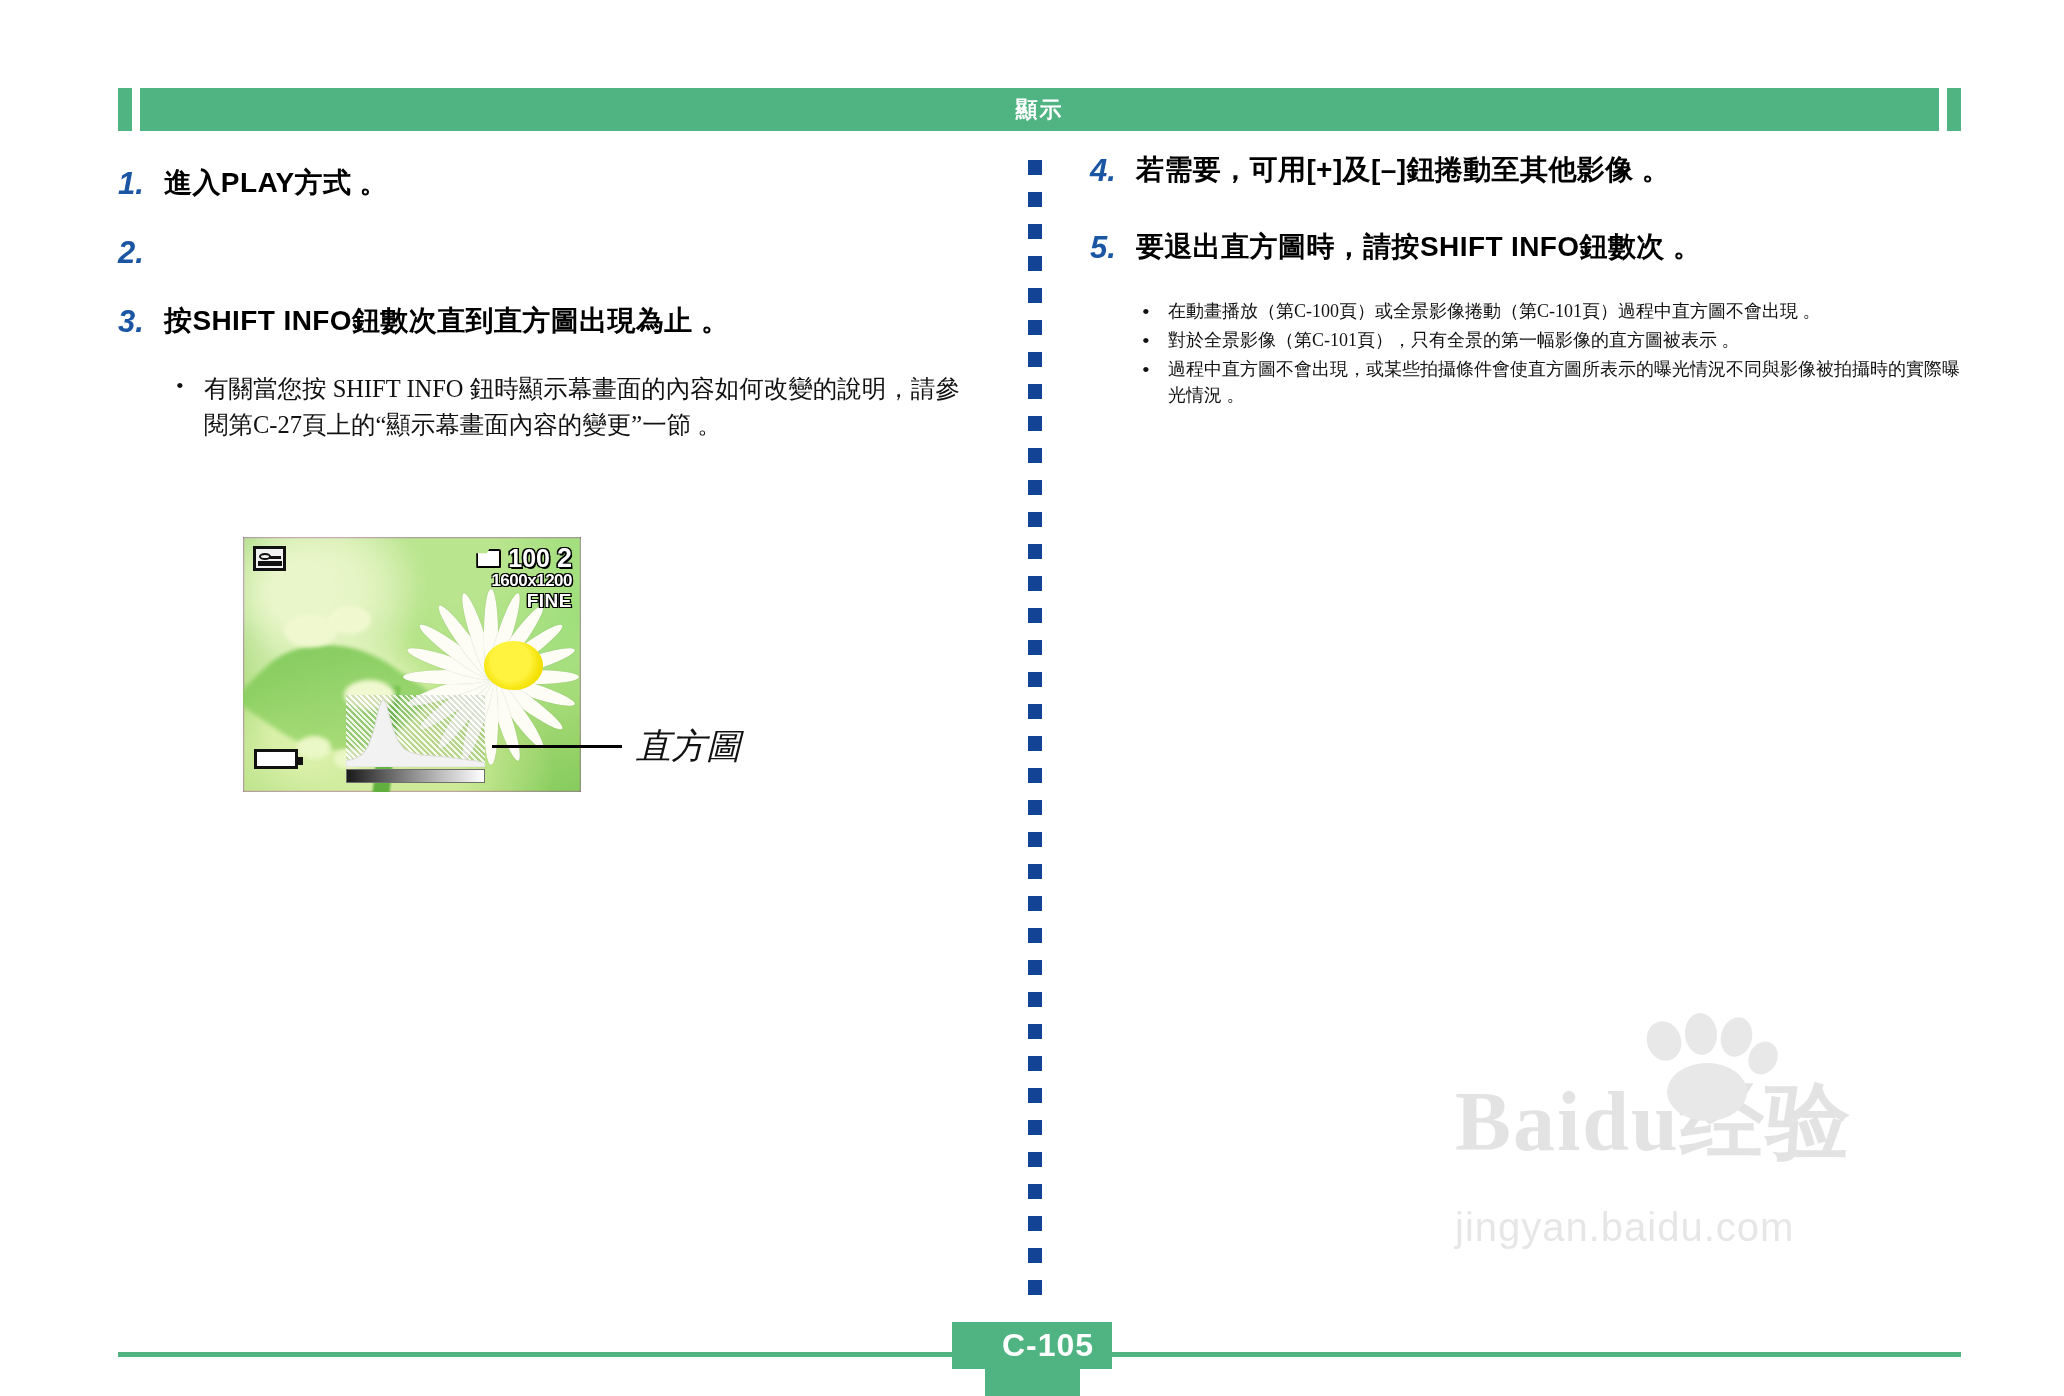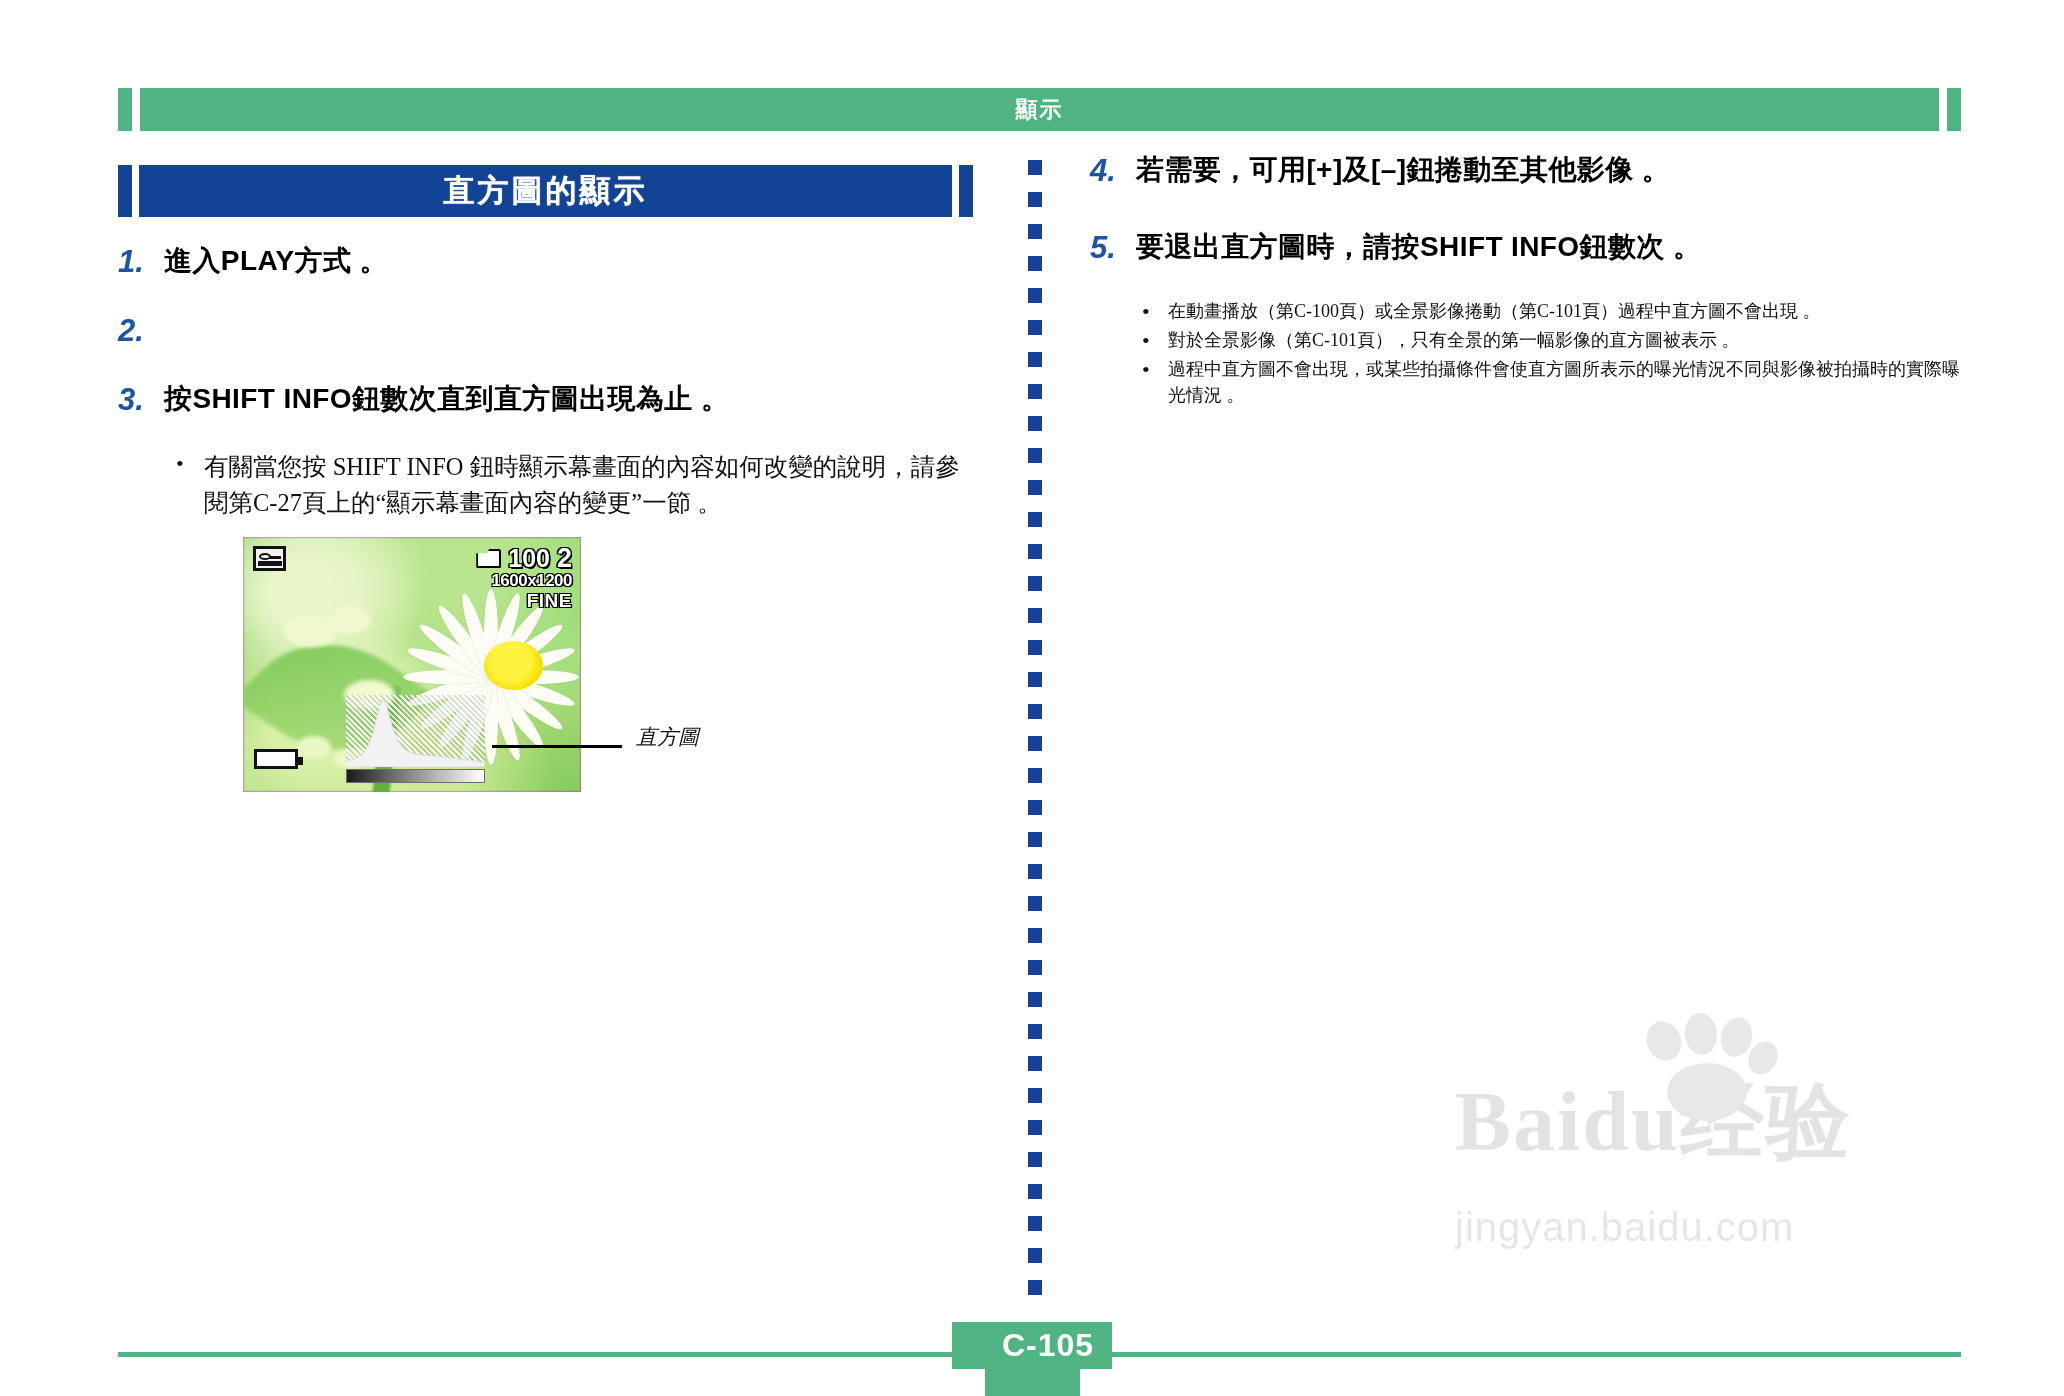--- a/index.html
+++ b/index.html
@@ -212,21 +212,21 @@
     background:linear-gradient(90deg,#1a1a1a 0%, #6b6b6b 33%, #b8b8b8 66%, #ffffff 100%);
     border:1px solid #6e6e6e;
   }
 
   
   #callout-line {
     position:absolute; left:492px; top:745px; width:130px; height:3px; background:#000;
   }
   #callout-label {
     position:absolute; left:636px; top:723px;
-    font-size:21px; font-style:italic; color:#111;
+    font-size:35px; font-style:italic; color:#111;
     font-family:Liberation Sans, sans-serif;
   }
 
   
   #footer-rule {
     position:absolute; left:118px; top:1352px; width:1843px; height:5px; background:#4fb482;
   }
   #page-badge {
     position:absolute; left:952px; top:1322px; width:160px; height:47px;
     background:#4fb482; color:#fff;
@@ -302,27 +302,20 @@
     <i></i>
     <i></i>
     <i></i>
     <i></i>
     <i></i>
     <i></i>
   </div>
 
 <div id="col-left">
 
-  <div id="section-title-bar">
-    <div class="st-tick"></div>
-    <div class="st-gap"></div>
-    <div class="st-main">直方圖的顯示</div>
-    <div class="st-gap"></div>
-    <div class="st-tick"></div>
-  </div>
 
 
   <div class="step">
     <div class="step-num">1.</div>
     <div class="step-txt">進入PLAY方式 。</div>
   </div>
 
   <div class="step">
     <div class="step-num">2.</div>
   </div>

